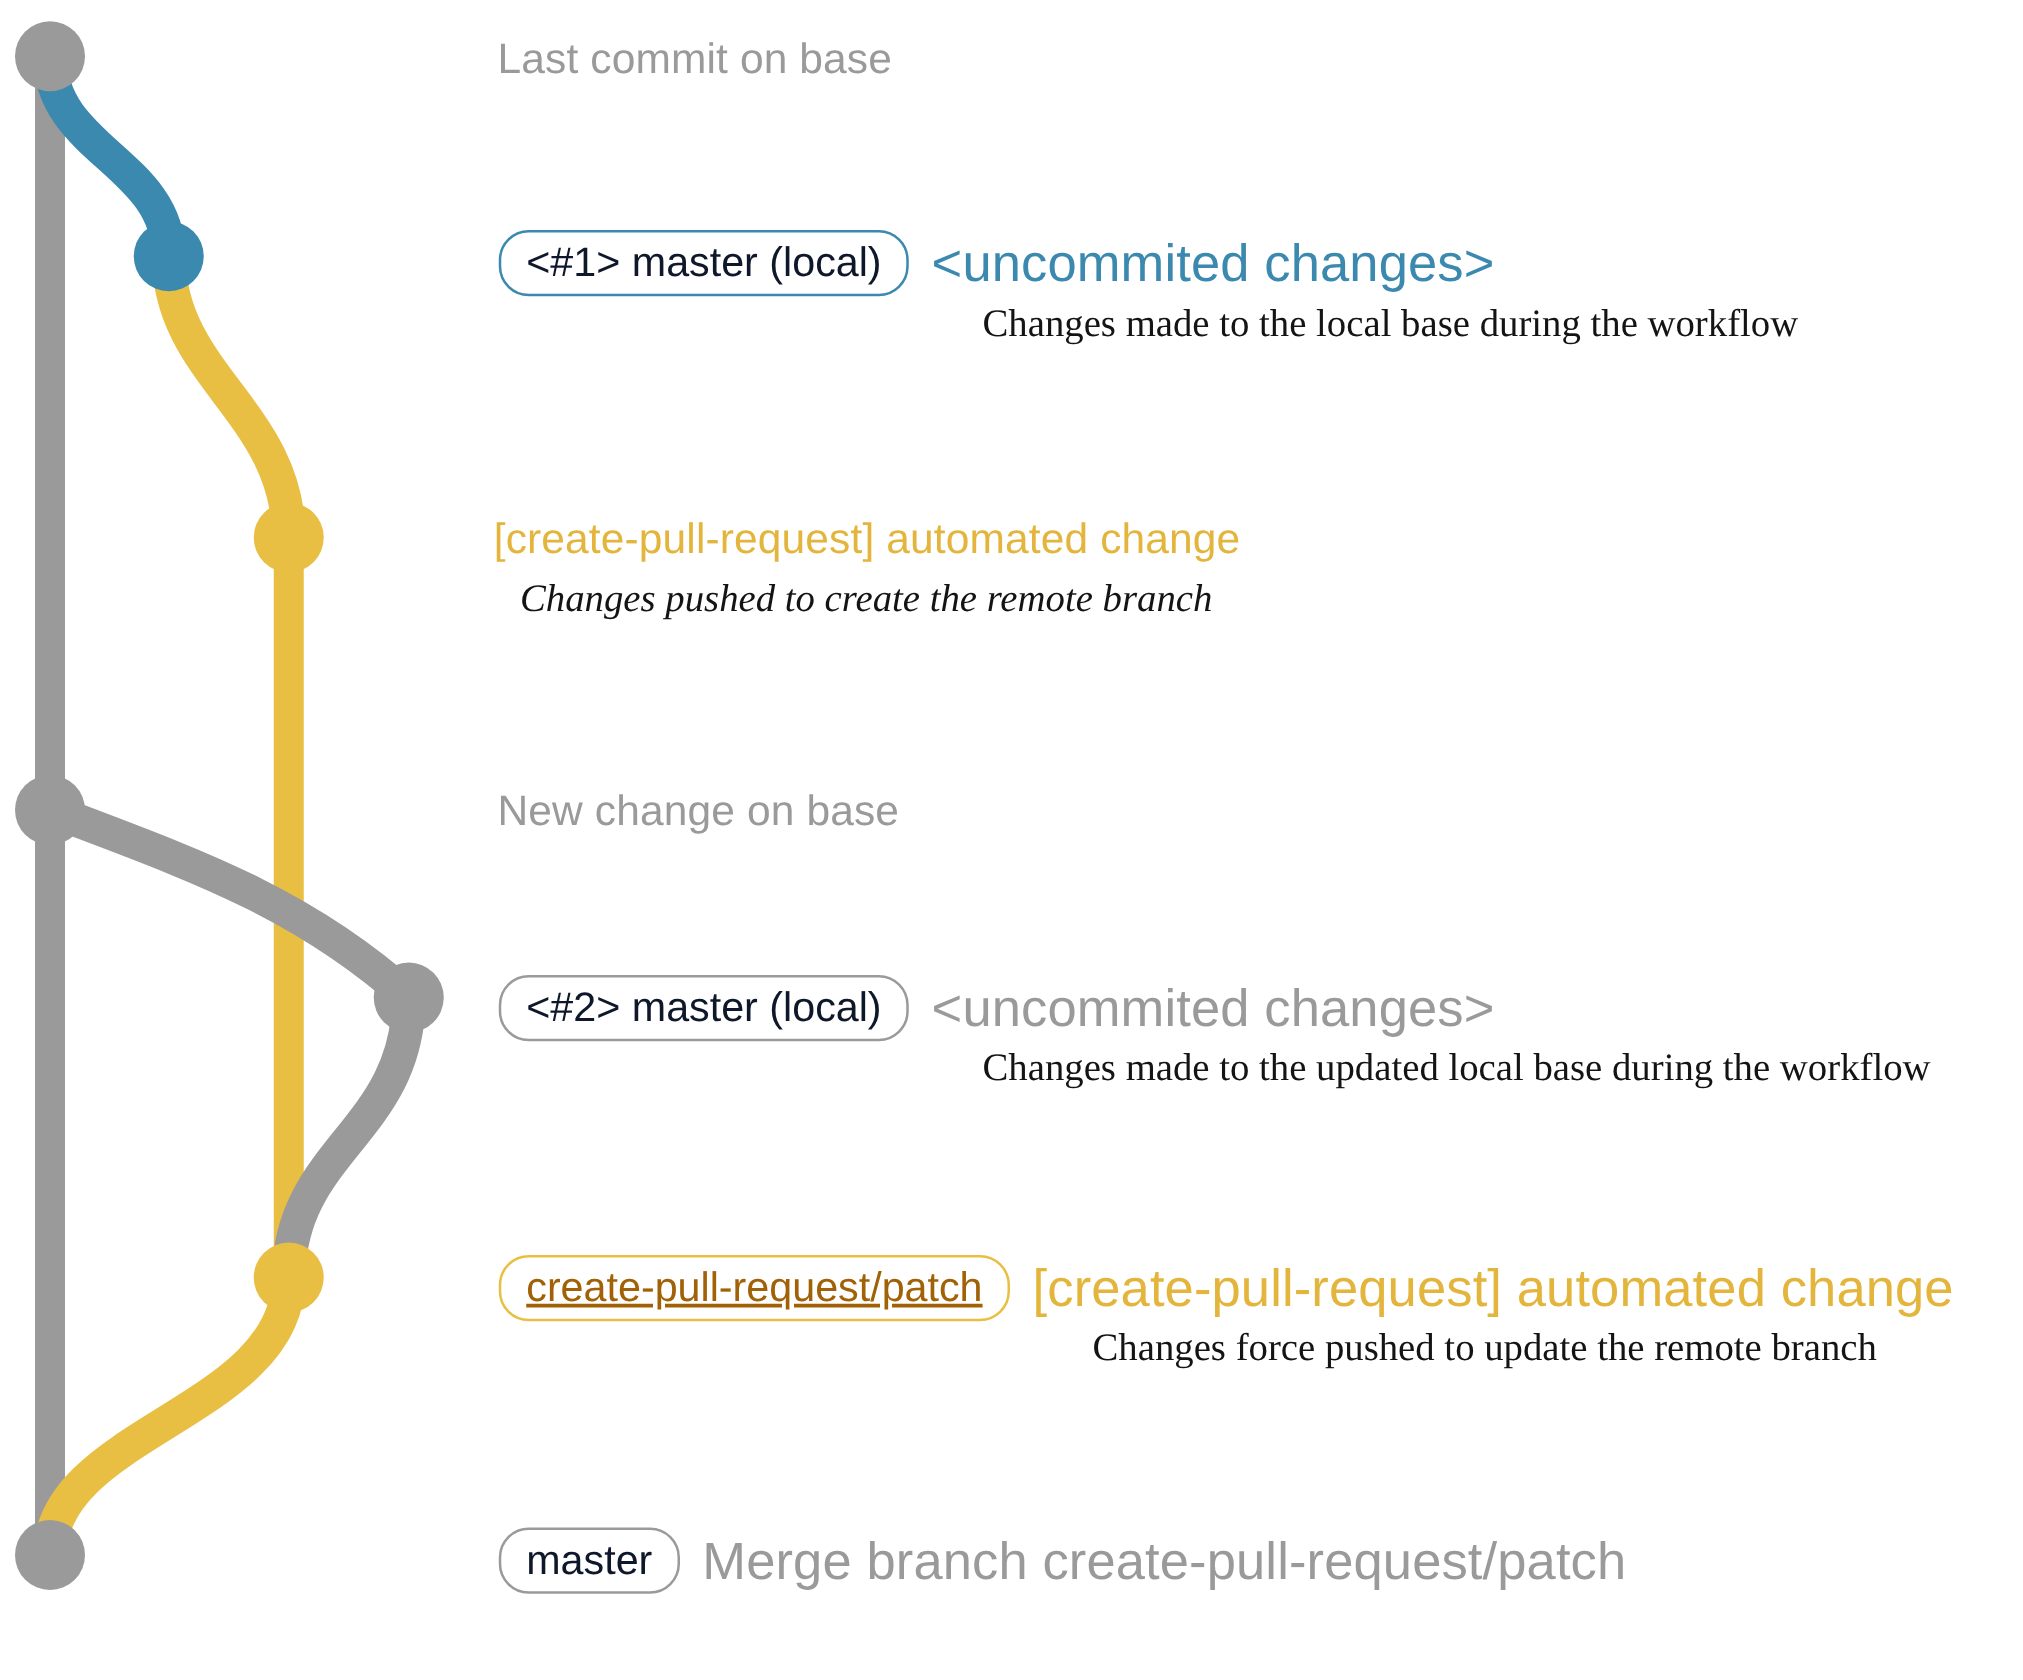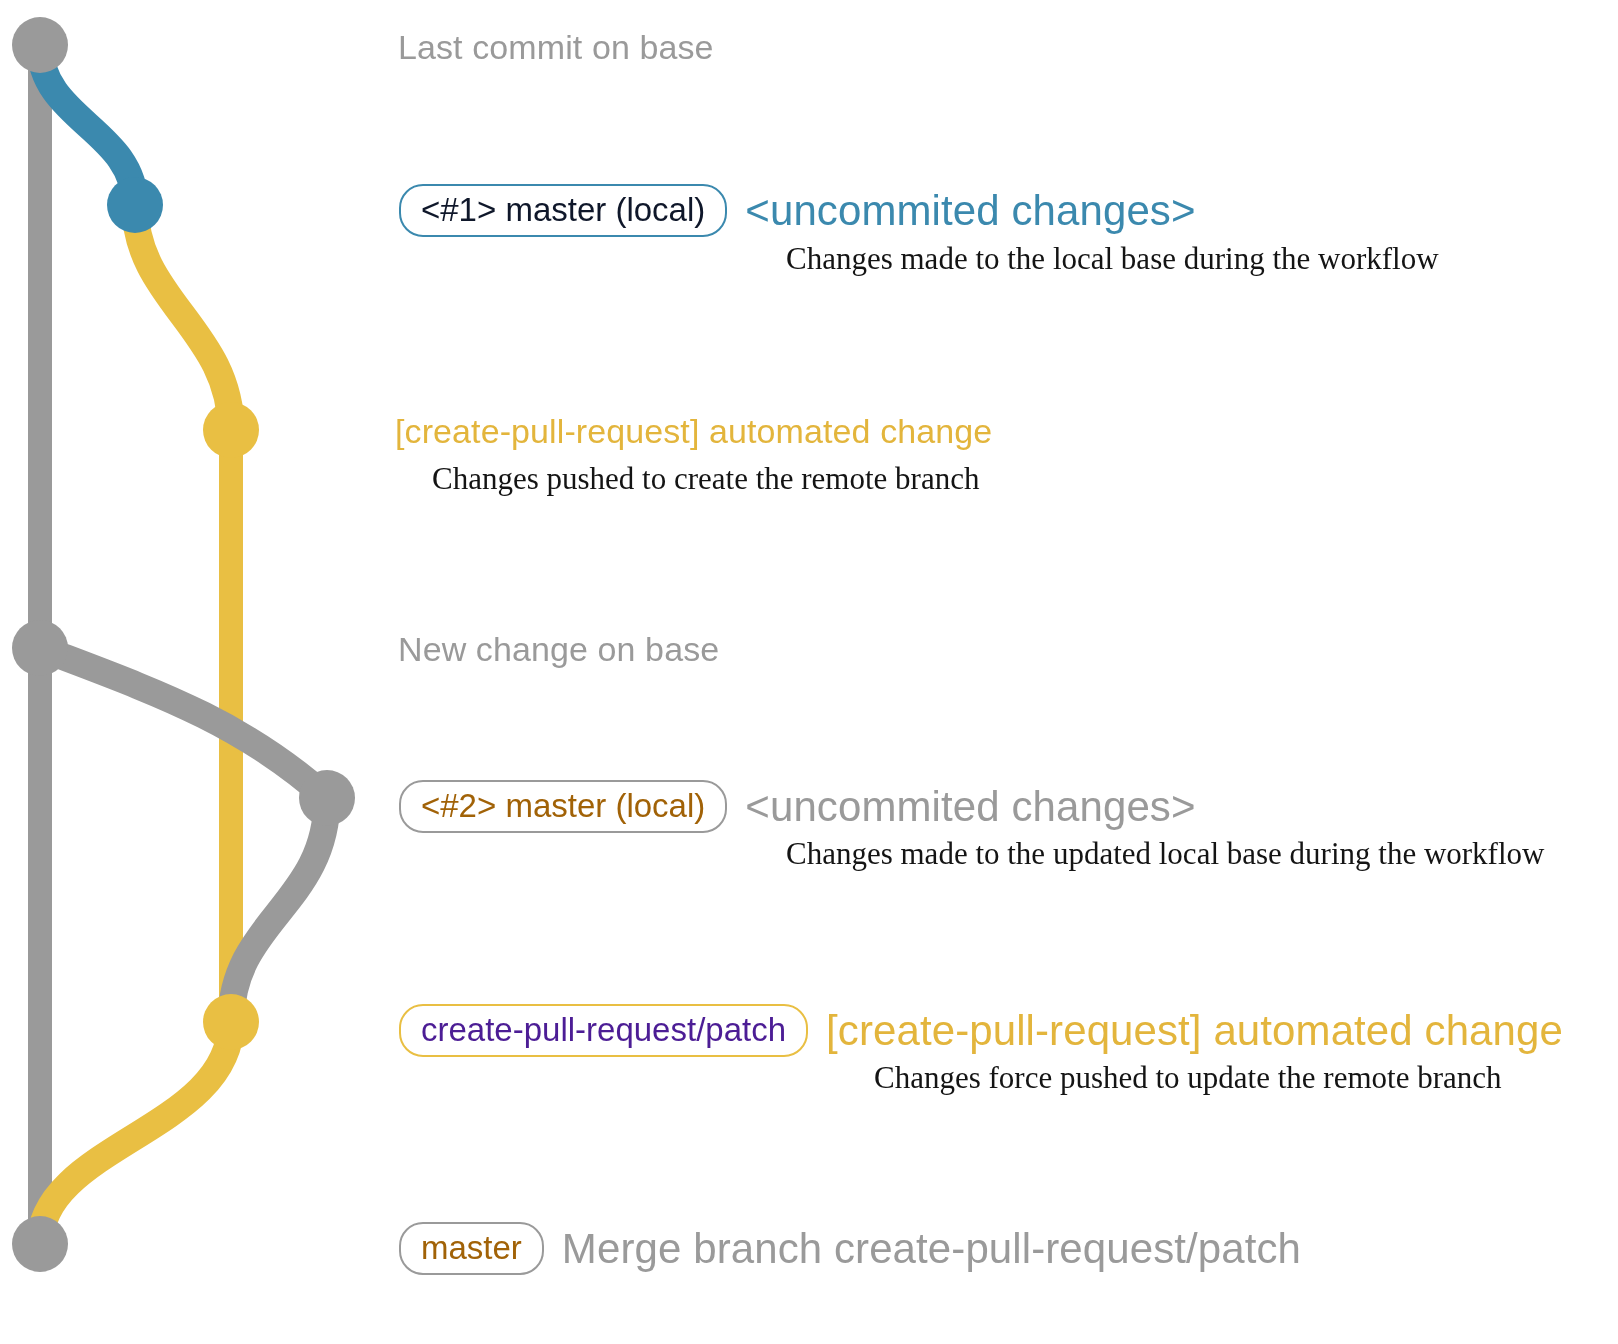--- a/index.html
+++ b/index.html
@@ -57,25 +57,26 @@
     line-height: 1.0;
     color: #9a9a9a;
     background: transparent;
   }
   .badge.blue {
     border-color: #3b89ae;
     color: #0f172a;
   }
   .badge.yellow {
     border-color: #e9bf43;
-    color: #4c1d95;
+    color: #a16207;
+    text-decoration: underline;
   }
   .badge.grey {
     border-color: #9a9a9a;
-    color: #a16207;
+    color: #0f172a;
   }
 
   .subject {
     font-family: "Liberation Sans", sans-serif;
     font-size: 42px;
     margin-left: 18px;
     letter-spacing: 0.1px;
   }
   .subject.blue   { color: #3b89ae; }
   .subject.yellow { color: #e3b53c; }
@@ -125,21 +126,21 @@
 
   <div class="row" style="left:399px; top:184px;">
     <span class="badge blue">&lt;#1&gt; master (local)</span>
     <span class="subject blue">&lt;uncommited changes&gt;</span>
   </div>
   <div class="desc" style="left:786px; top:241px;text-align:center;">Changes made to the local base during the workflow</div>
 
   <div class="row" style="left:395px; top:412px;">
     <span class="heading-text" style="color:#e3b53c;">[create-pull-request] automated change</span>
   </div>
-  <div class="desc" style="left:432px; top:461px;">Changes pushed to create the remote branch</div>
+  <div class="desc" style="left:416px; top:461px;font-style:italic;">Changes pushed to create the remote branch</div>
 
   <div class="row" style="left:398px; top:630px;">
     <span class="heading-text">New change on base</span>
   </div>
 
   <div class="row" style="left:399px; top:780px;">
     <span class="badge grey">&lt;#2&gt; master (local)</span>
     <span class="subject grey">&lt;uncommited changes&gt;</span>
   </div>
   <div class="desc" style="left:786px; top:836px;">Changes made to the updated local base during the workflow</div>

